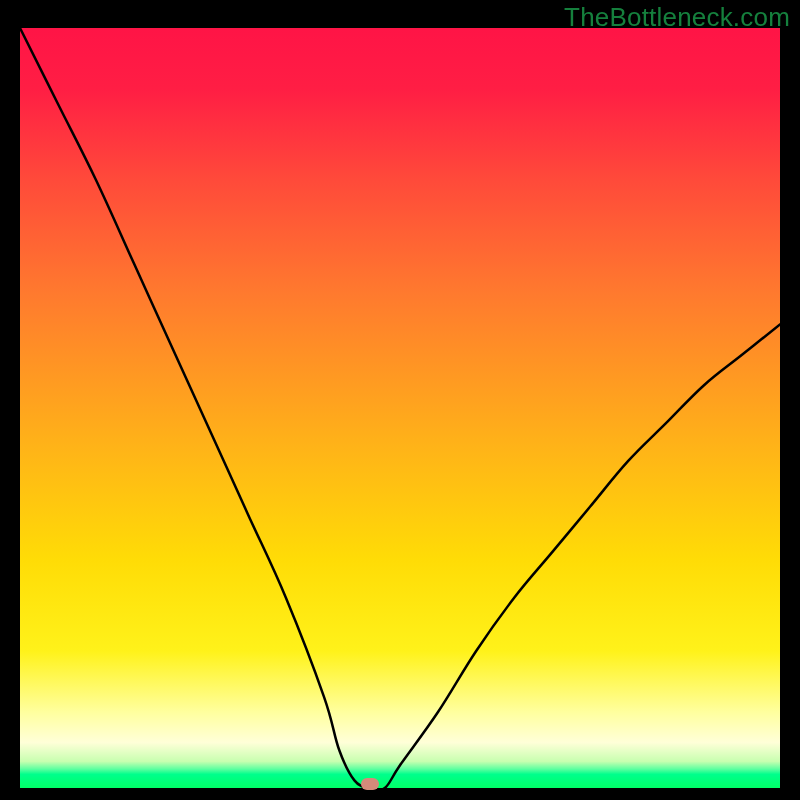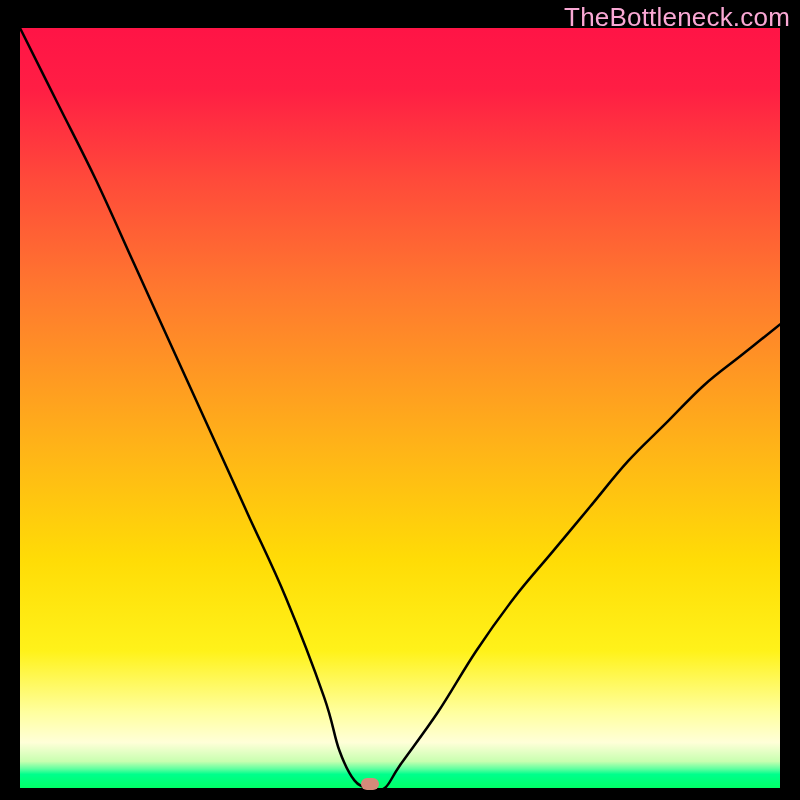--- a/index.html
+++ b/index.html
@@ -14,21 +14,21 @@
   .frame {
     position: relative;
     width: 800px;
     height: 800px;
     background: #000;
   }
   .watermark {
     position: absolute;
     top: 2px;
     right: 10px;
-    color: #f9a8d4;
+    color: #15803d;
     font-size: 26px;
     letter-spacing: 0.2px;
     z-index: 10;
   }
   .plot {
     position: absolute;
     left: 20px;
     top: 28px;
     width: 760px;
     height: 760px;

